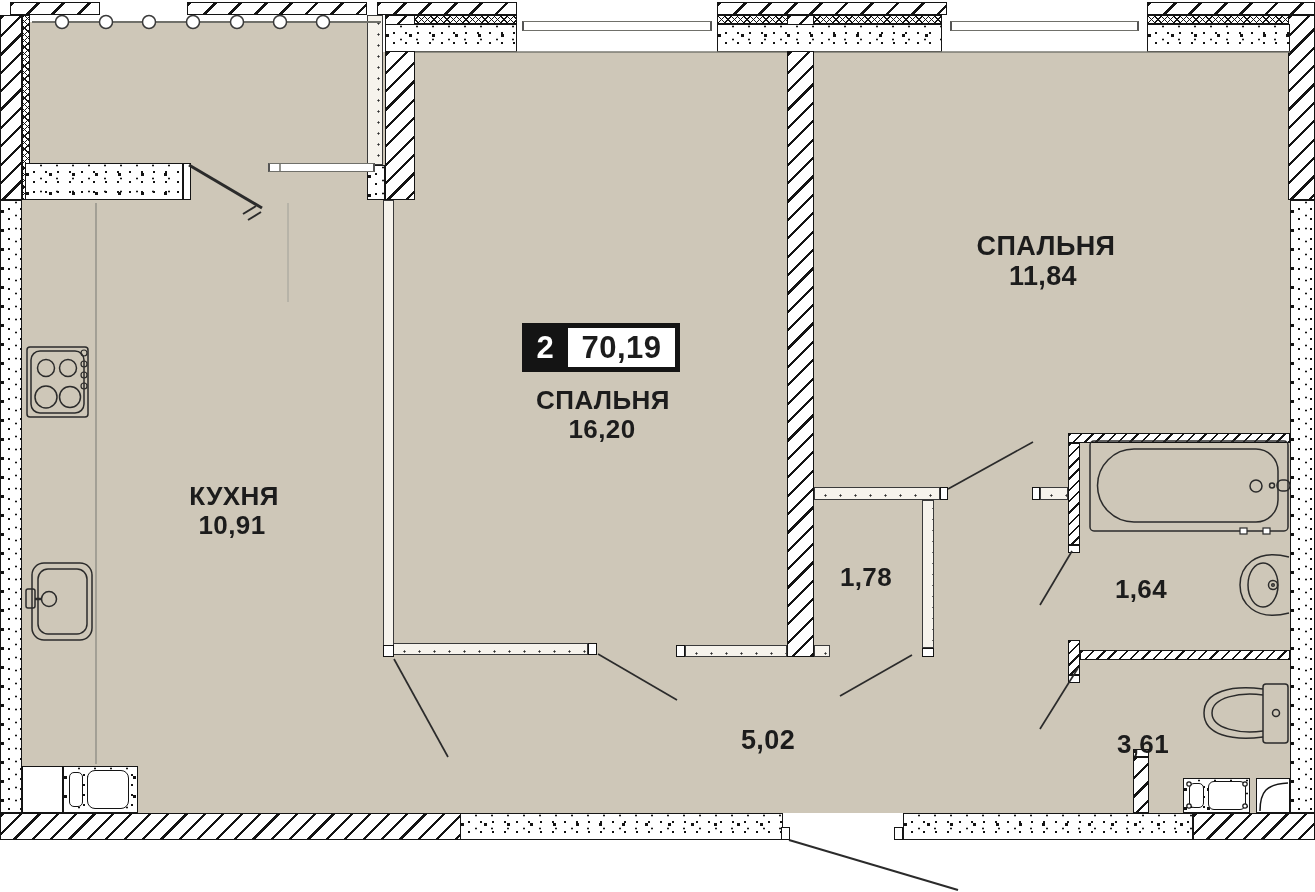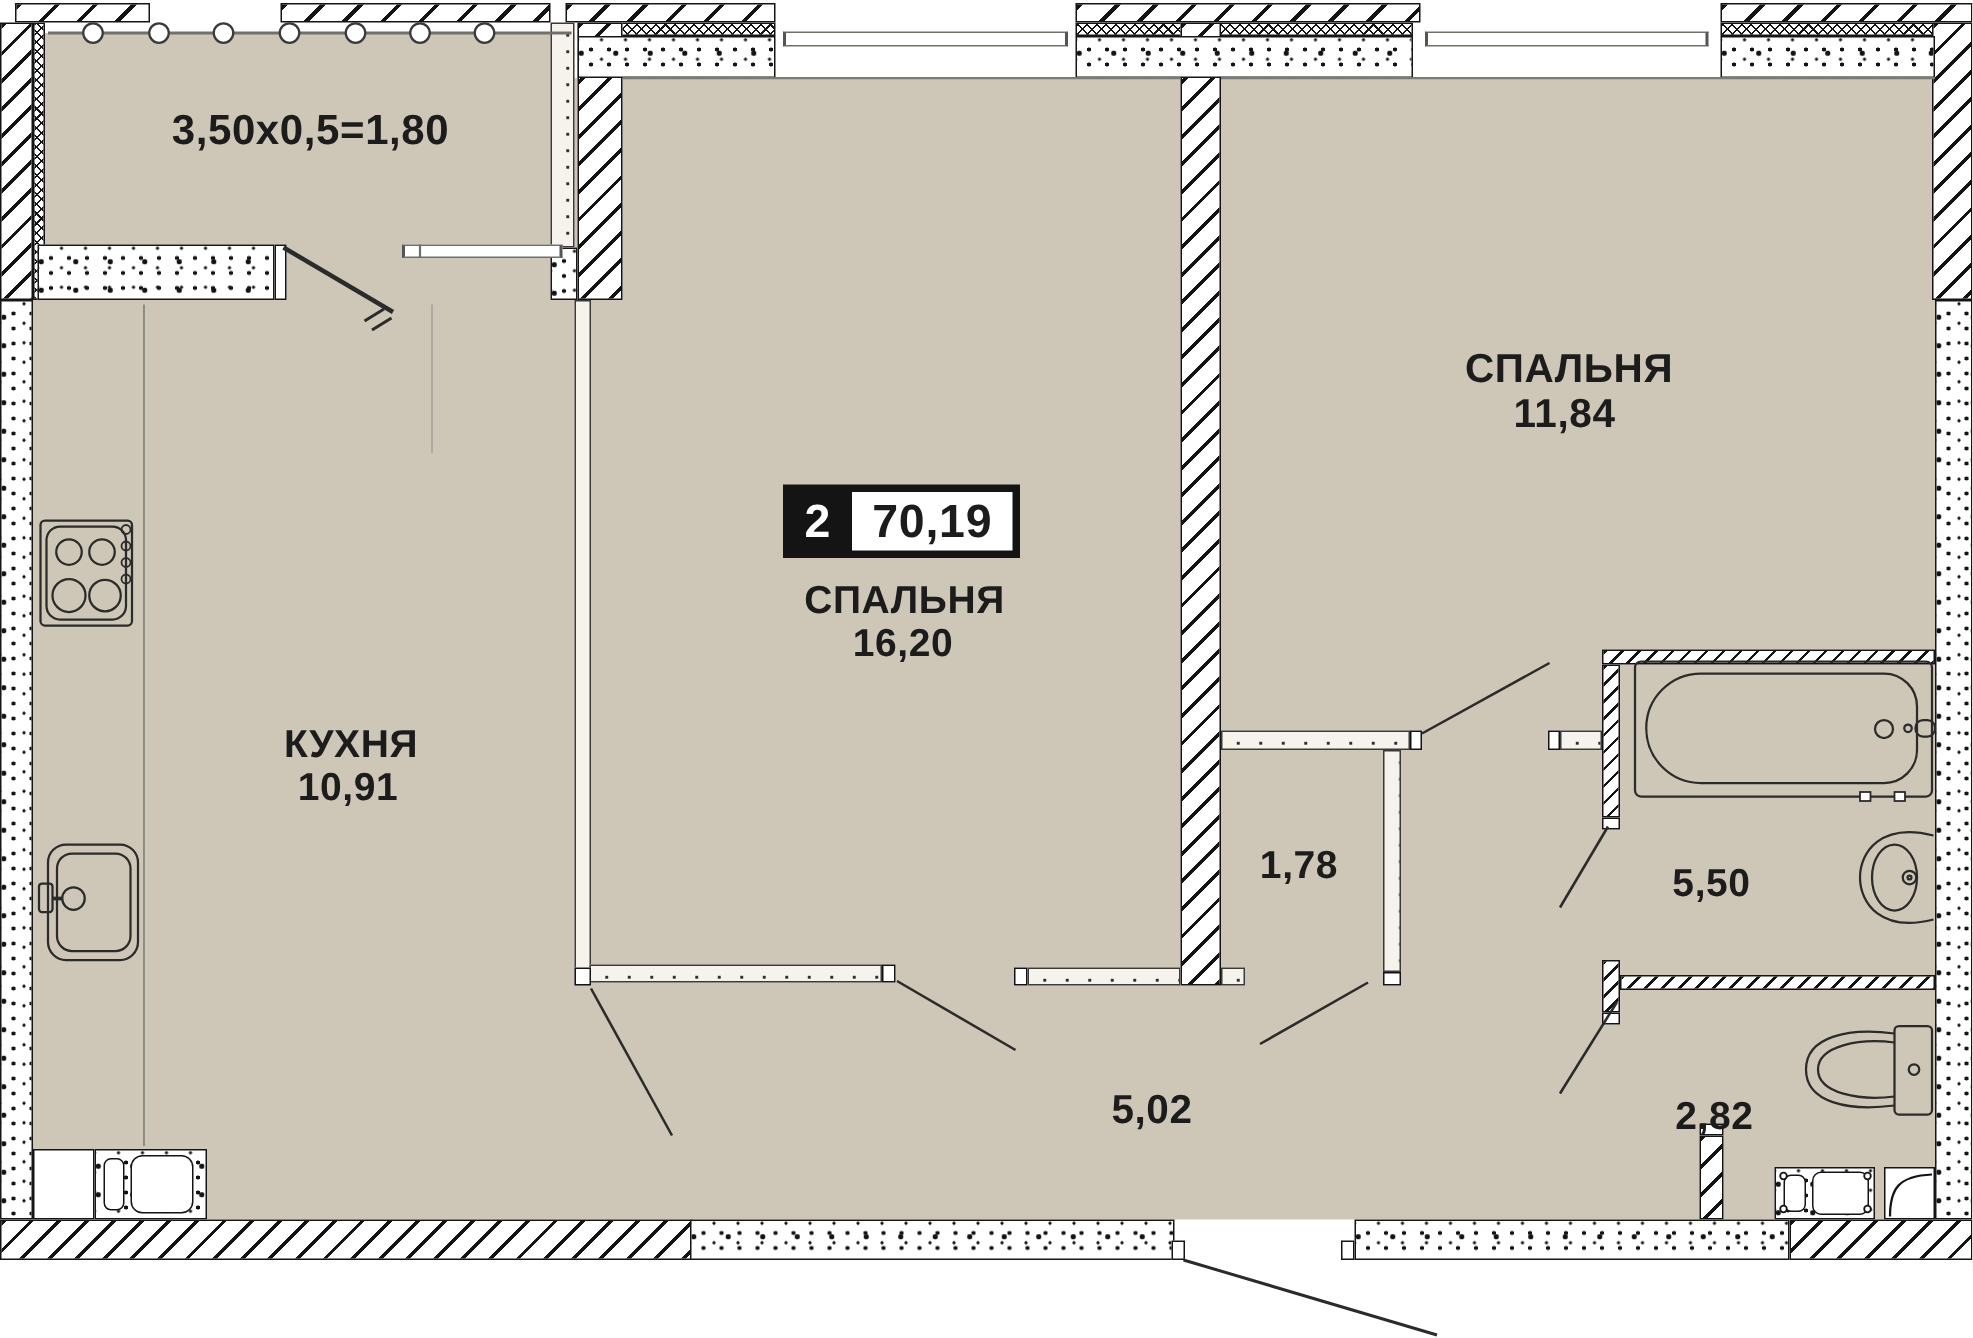--- a/index.html
+++ b/index.html
@@ -202,24 +202,23 @@
         <circle cx="1245" cy="806" r="2.2"></circle>
     </g>
     <path d="M1260,811 C1260,792 1266,784 1288,783" stroke="#141414" stroke-width="1.5" fill="none"></path>
   </svg>
 
   <div class="badge" style="left:522px;top:323px;width:158px;height:49px">
     <div class="badge-num">2</div>
     <div class="badge-panel">70,19</div>
   </div>
 
-  <div class="lbl fs28" style="left:207px;top:87px">3,50x0,5=1,80</div>
   <div class="lbl fs26" style="left:603px;top:400px">СПАЛЬНЯ</div>
   <div class="lbl fs26" style="left:602px;top:429px">16,20</div>
   <div class="lbl fs27" style="left:1046px;top:246px">СПАЛЬНЯ</div>
   <div class="lbl fs27" style="left:1043px;top:276px">11,84</div>
   <div class="lbl fs26" style="left:234px;top:496px">КУХНЯ</div>
   <div class="lbl fs26" style="left:232px;top:525px">10,91</div>
   <div class="lbl fs27" style="left:768px;top:740px">5,02</div>
   <div class="lbl fs26" style="left:866px;top:577px">1,78</div>
-  <div class="lbl fs26" style="left:1141px;top:589px">5,50</div>
-  <div class="lbl fs26" style="left:1143px;top:744px">2,82</div>
+  <div class="lbl fs26" style="left:1141px;top:589px">1,64</div>
+  <div class="lbl fs26" style="left:1143px;top:744px">3,61</div>
 </div>
 
 </body></html>

